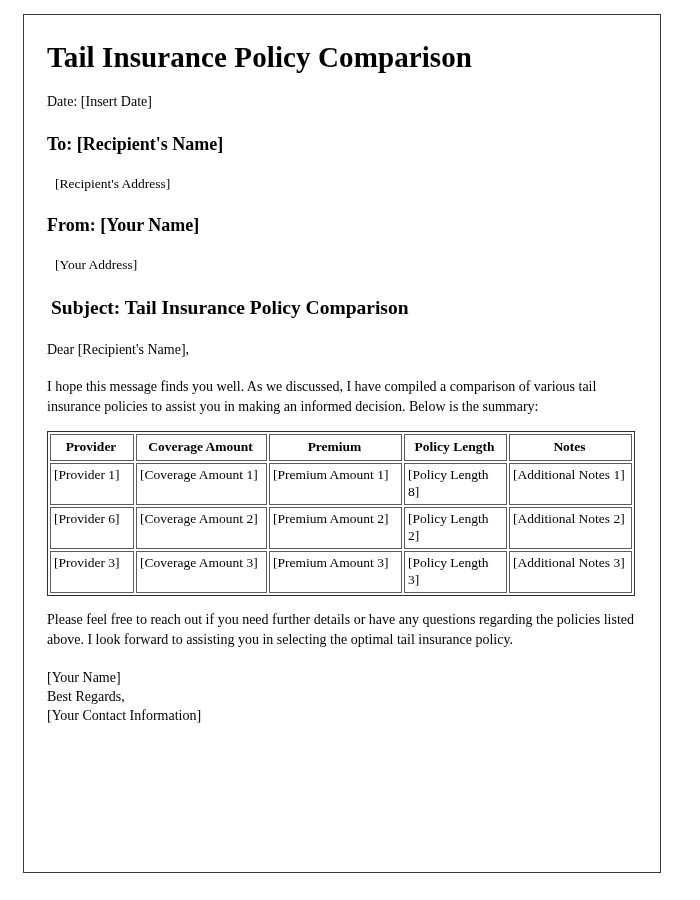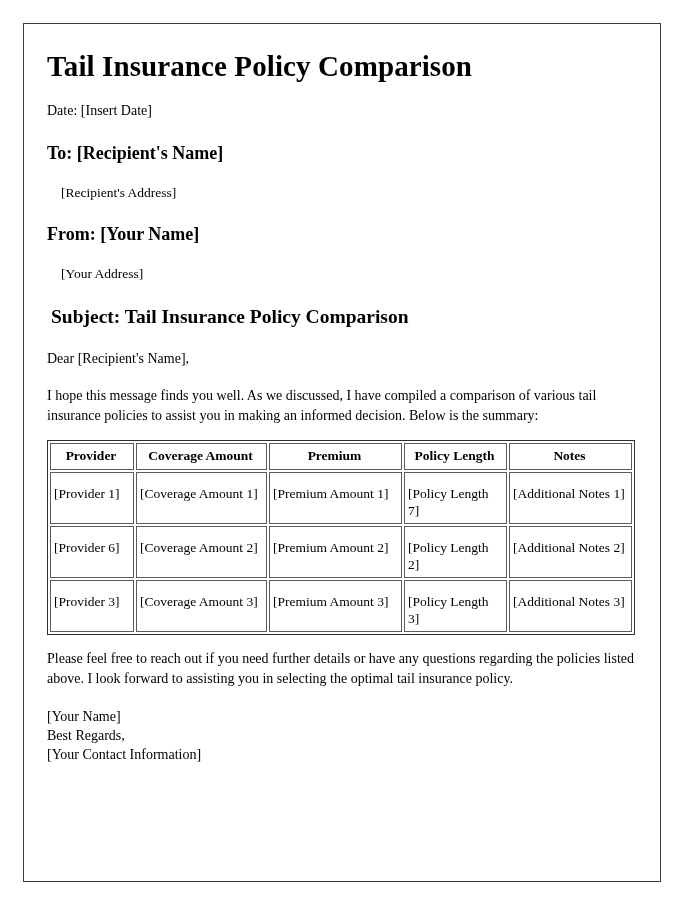--- a/index.html
+++ b/index.html
@@ -13,21 +13,21 @@
     height: 900px;
     overflow: hidden;
     font-family: "Liberation Serif", "DejaVu Serif", serif;
     color: #000000;
   }
 
   
   .page-frame {
     position: absolute;
     left: 23px;
-    top: 23px;
+    top: 14px;
     width: 638px;
     height: 859px;
     border: 1.4px solid #3a3a3a;
     box-sizing: border-box;
     background: #ffffff;
   }
 
   .page-body {
     padding: 26px 24px 0 23px;
   }
@@ -50,21 +50,21 @@
   .heading-sub {
     font-size: 18px;
     font-weight: bold;
     line-height: 1.2;
     margin: 0 0 19px 0;
   }
 
   .line-addr {
     font-size: 13.5px;
     line-height: 1.35;
-    margin: 0 0 22px 14px;
+    margin: 0 0 22px 8px;
   }
 
   .subject-heading {
     font-size: 19.5px;
     font-weight: bold;
     line-height: 1.2;
     margin: 0 0 21px 4px;
   }
 
   
@@ -89,21 +89,21 @@
     width: 586px;
     margin: 0 0 14px 0;
     background: #ffffff;
     table-layout: fixed;
   }
   .comparison-table th,
   .comparison-table td {
     border: 1.2px solid #5c5c5c;
     font-size: 13.5px;
     line-height: 1.3;
-    padding: 12px 3px 3px 3px;
+    padding: 2px 3px 3px 3px;
     vertical-align: top;
     word-wrap: break-word;
     overflow-wrap: break-word;
   }
   .comparison-table th {
     text-align: center;
     font-weight: bold;
     vertical-align: middle;
     padding: 3px 3px 4px 1px;
   }
@@ -168,21 +168,21 @@
           <th>Premium</th>
           <th>Policy Length</th>
           <th>Notes</th>
         </tr>
       </thead>
       <tbody>
         <tr>
           <td>[Provider 1]</td>
           <td>[Coverage Amount 1]</td>
           <td>[Premium Amount 1]</td>
-          <td>[Policy Length 7]</td>
+          <td>[Policy Length 8]</td>
           <td>[Additional Notes 1]</td>
         </tr>
         <tr>
           <td>[Provider 6]</td>
           <td>[Coverage Amount 2]</td>
           <td>[Premium Amount 2]</td>
           <td>[Policy Length 2]</td>
           <td>[Additional Notes 2]</td>
         </tr>
         <tr>

